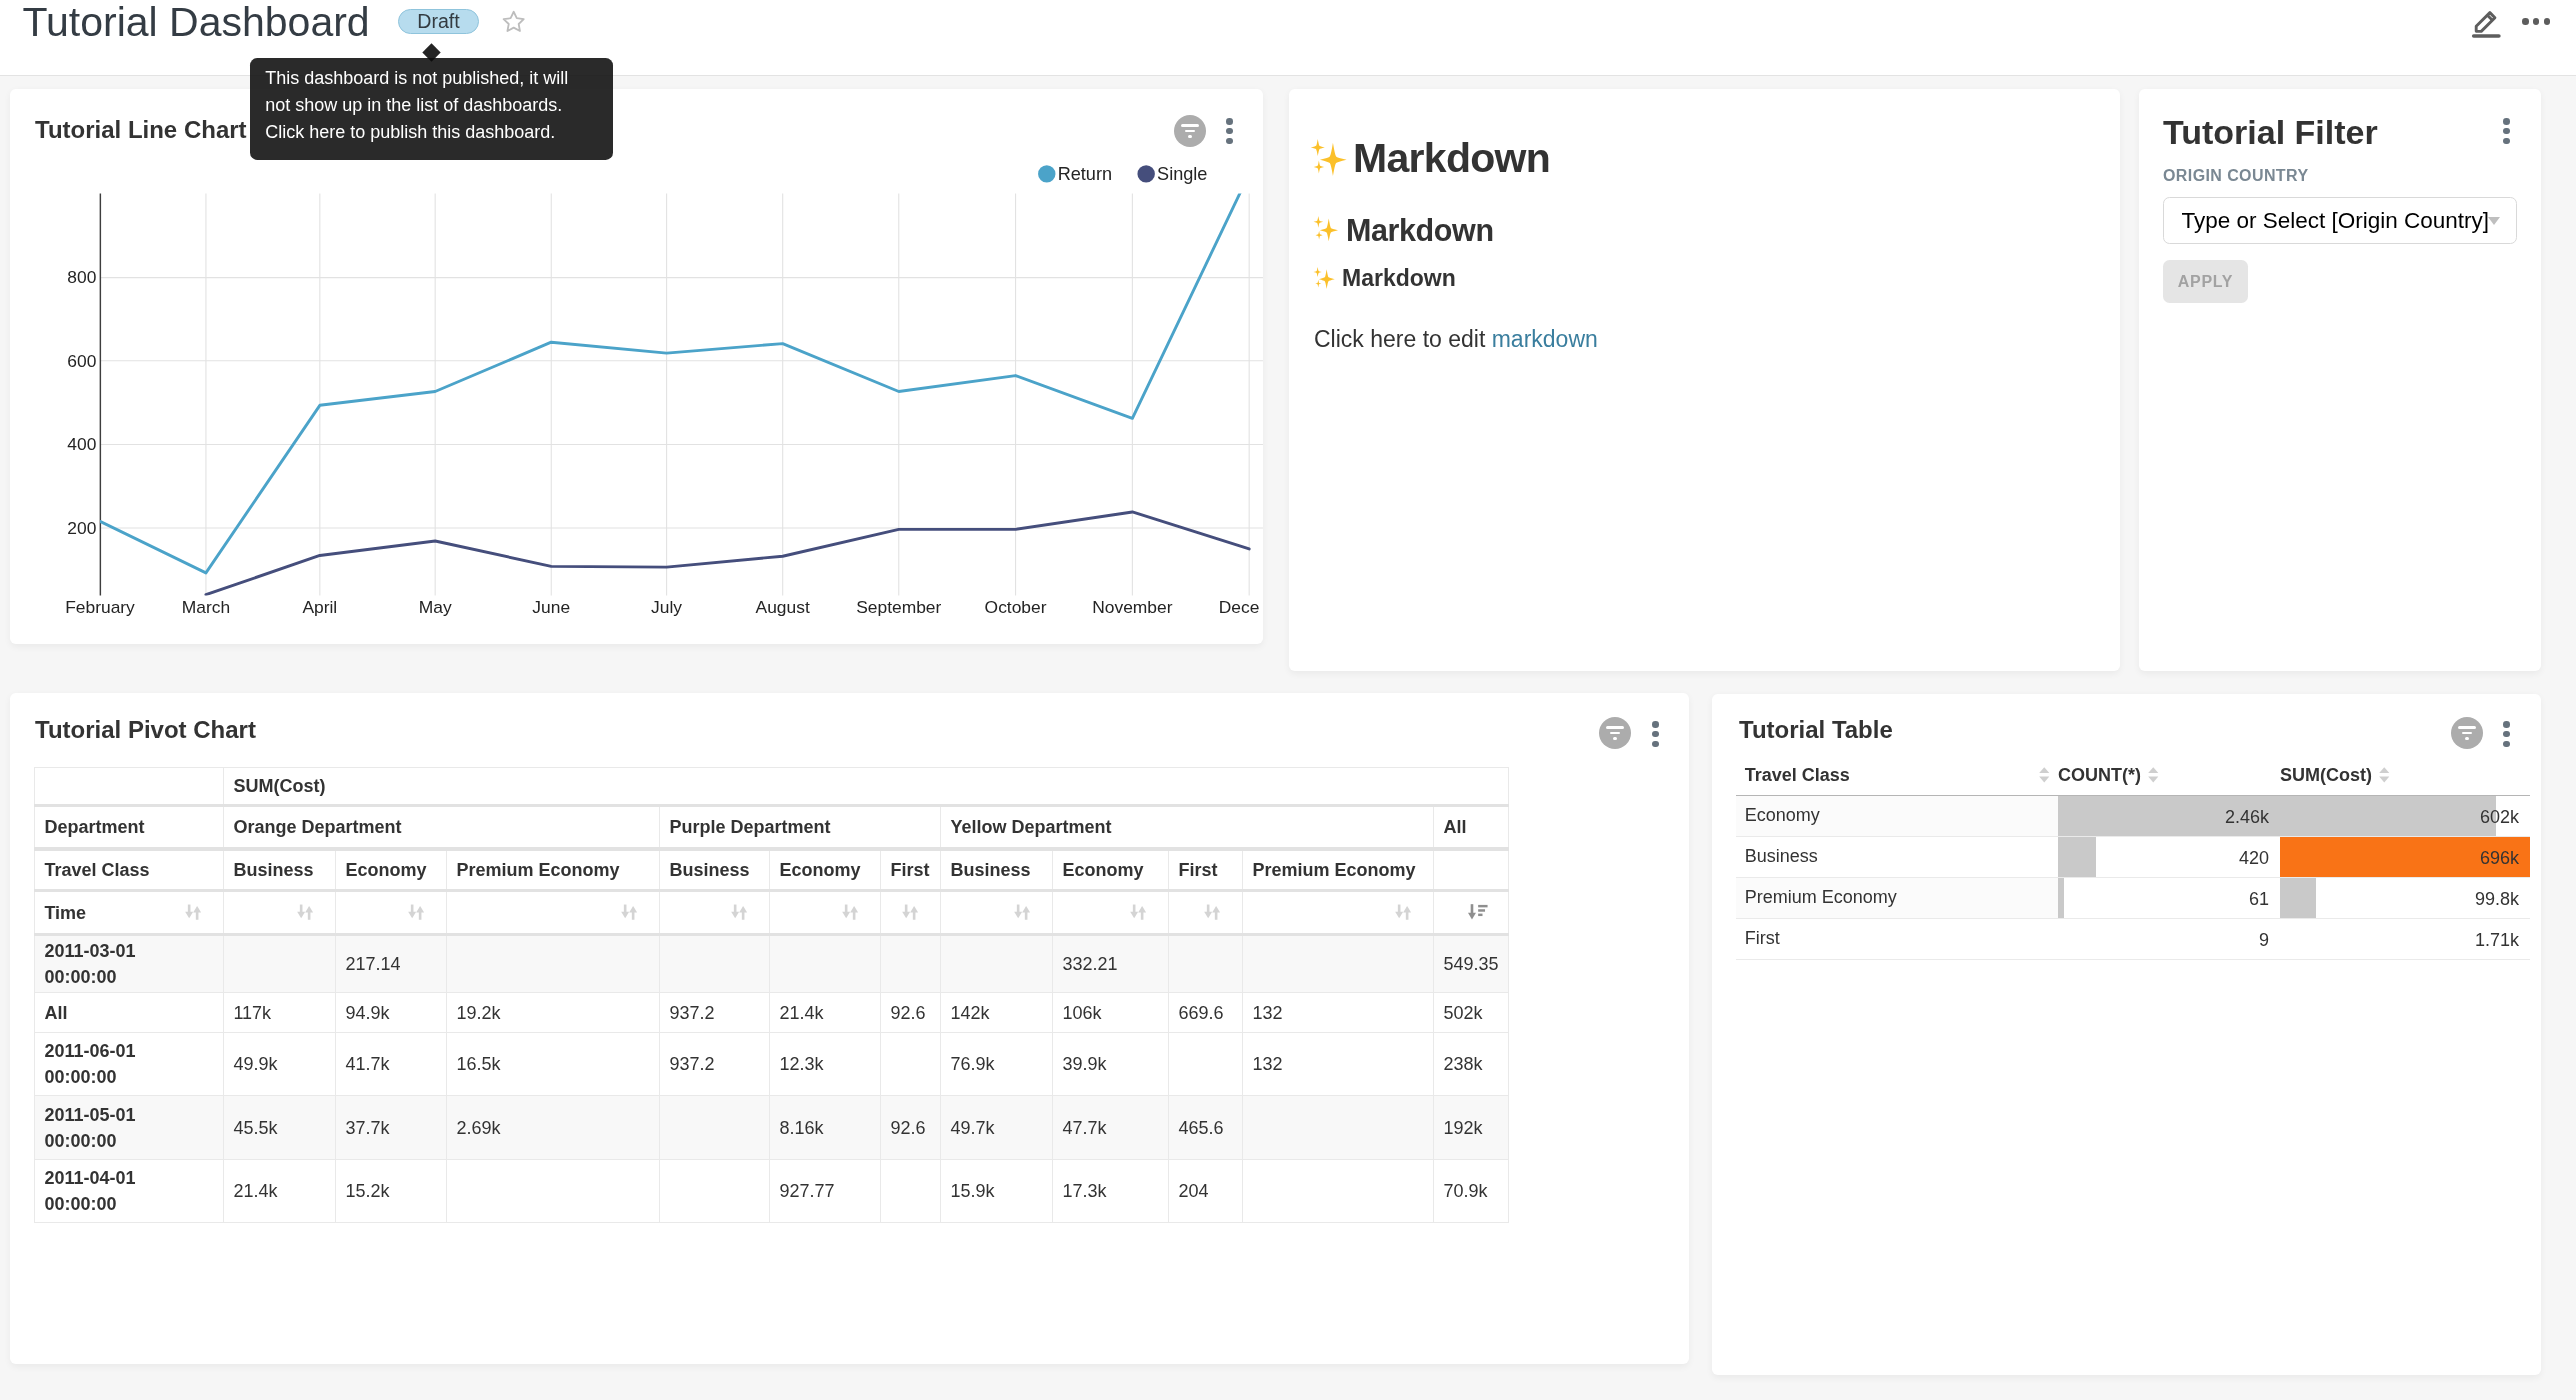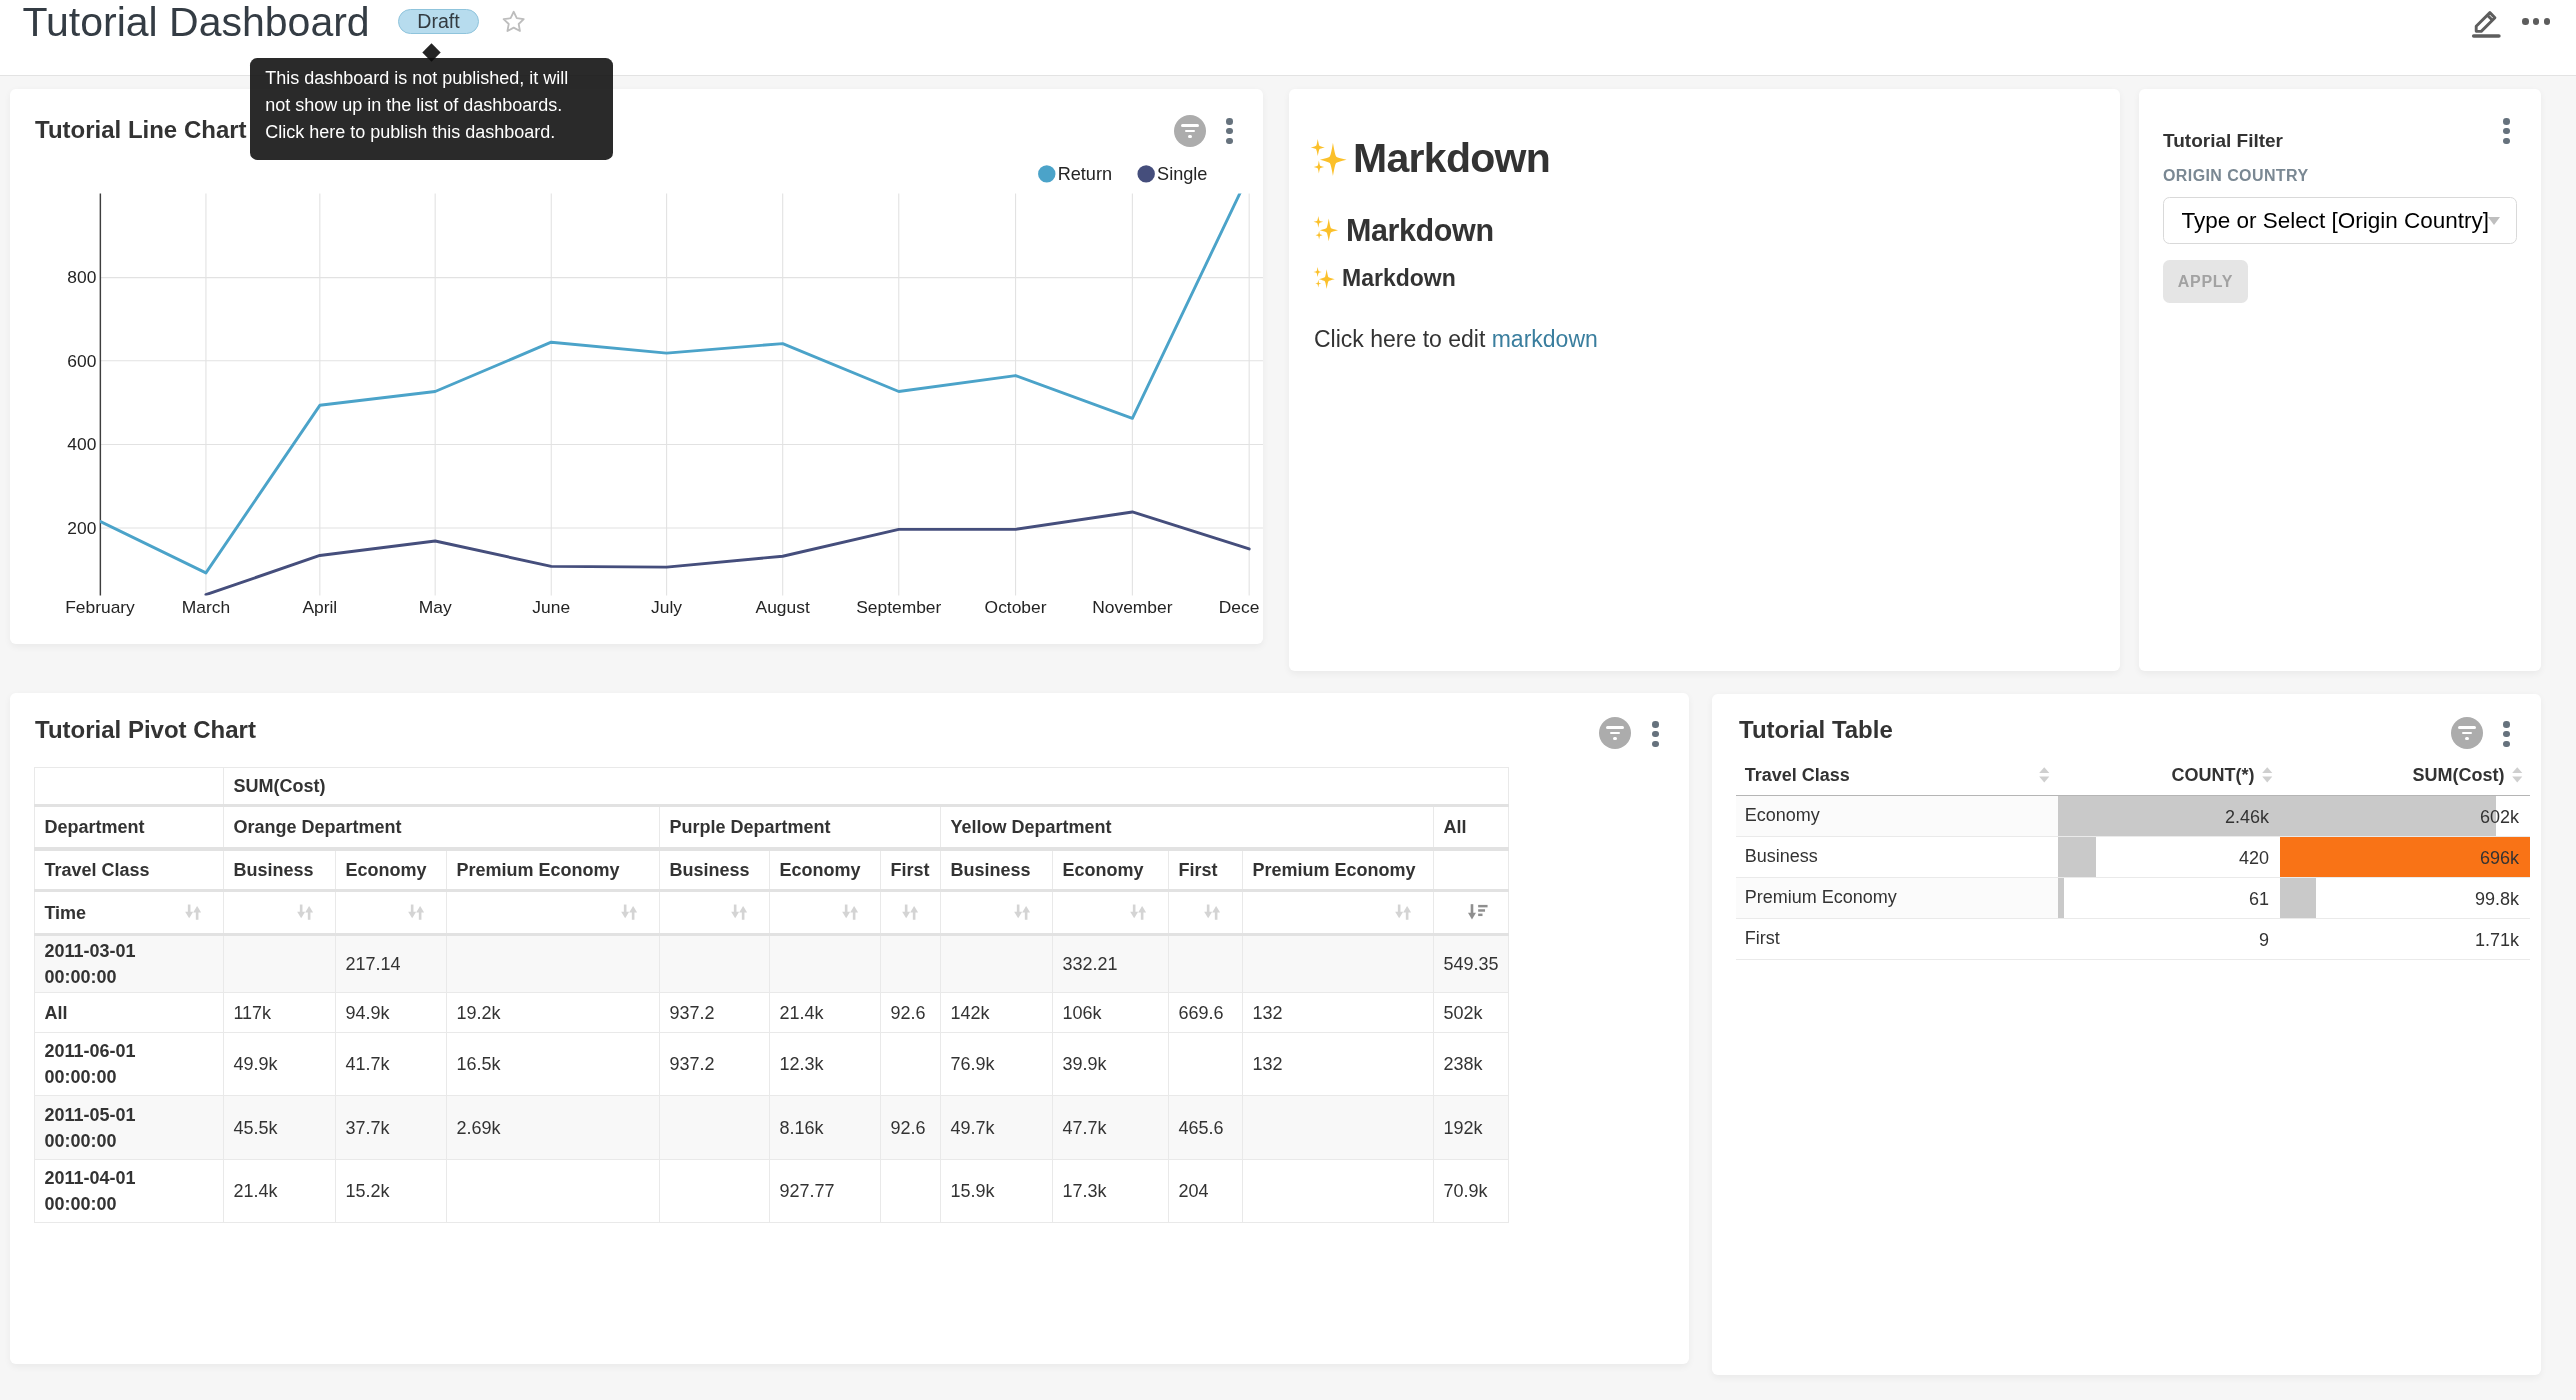--- a/index.html
+++ b/index.html
@@ -20,21 +20,21 @@
   .pivot .ph2 th { border-bottom:4.4px solid #e2e2e2; }
   .pivot .ph4 th { padding-right:20px; }
   .pivot .tcell { display:flex; align-items:center; justify-content:space-between; }
   .pivot .tcell i { flex:1; }
   .pivot .pl { font-weight:700;margin-left:16px; }
   .pivot .odd td { background:#f8f8f8; }
   .srt { flex:none; }
 
   
   .ttable { border-collapse:collapse; table-layout:fixed; font-size:18px; color:#333; }
-  .ttable th { font-size:18px; font-weight:700; color:#333; border-bottom:1.5px solid #b5b5b5; text-align:right; padding:0; vertical-align:middle; }
+  .ttable th { font-size:18px; font-weight:700; color:#333; border-bottom:1.5px solid #b5b5b5; text-align:left; padding:0; vertical-align:middle; }
   .ttable td { border-bottom:0.7px solid #eaeaea; text-align:right; padding:3px 11px 0 0; vertical-align:middle; }
   .ttable .tl { text-align:left; padding:0 0 0 8.7px; }
   .ttable .odd td { background-color:#fbfbfb; }
   .ttable .hcell { display:inline-flex; align-items:center; gap:5.1px; padding-right:5.8px; }
 </style>
 </head>
 <body>
 
 <div class="abs" style="left:0;top:0;width:2576px;height:76px;background:#fff;border-bottom:1.5px solid #e3e3e3;"></div>
 <div class="abs" style="left:22.5px;top:2.2px;font-size:41px;font-weight:500;color:#343c44;line-height:1;">Tutorial Dashboard</div>
@@ -143,21 +143,21 @@
 <div class="abs" style="left:1346px;top:215px;font-size:30.5px;font-weight:700;color:#333;line-height:1;letter-spacing:-0.4px;">Markdown</div>
 <svg class="abs" style="left:1313px;top:267px;" width="22" height="22" viewBox="0 0 100 100">
   <path fill="#fbc02a" d="M62 10 Q67.5 44 70.5 47 Q73.5 50 99 56 Q73.5 62 70.5 65 Q67.5 68 62 100 Q56.5 68 53.5 65 Q50.5 62 27 56 Q50.5 50 53.5 47 Q56.5 44 62 10 Z"></path>
   <path fill="#fbc02a" d="M21 0 Q24 17 25.5 18.5 Q27 20 40 23 Q27 26 25.5 27.5 Q24 29 21 46 Q18 29 16.5 27.5 Q15 26 2 23 Q15 20 16.5 18.5 Q18 17 21 0 Z"></path>
   <path fill="#fbc02a" d="M24 58 Q26.2 71 27.4 72.2 Q28.6 73.4 38 75.5 Q28.6 77.6 27.4 78.8 Q26.2 80 24 93 Q21.8 80 20.6 78.8 Q19.4 77.6 10 75.5 Q19.4 73.4 20.6 72.2 Q21.8 71 24 58 Z"></path>
 </svg>
 <div class="abs" style="left:1342px;top:267px;font-size:23px;font-weight:700;color:#333;line-height:1;">Markdown</div>
 <div class="abs" style="left:1314px;top:328px;font-size:23px;color:#333;line-height:1;">Click here to edit <span style="color:#3a7e9e;">markdown</span></div>
 
 <div class="card" style="left:2139px;top:89px;width:402px;height:582px;"></div>
-<div class="ctitle" style="left:2163px;top:131px;font-size:19px;">Tutorial Filter</div>
+<div class="ctitle" style="left:2163px;top:115px;font-size:34px;">Tutorial Filter</div>
 <div class="kebab" style="left:2503px;top:118px;">
     <i></i>
     <i></i>
     <i></i>
   </div>
 <div class="abs" style="left:2163px;top:168px;font-size:16px;font-weight:700;color:#7a8893;letter-spacing:0.4px;line-height:1;">ORIGIN COUNTRY</div>
 <div class="abs" style="left:2163px;top:197px;width:354px;height:47px;border:1.5px solid #d9d9d9;border-radius:6.5px;background:#fff;display:flex;align-items:center;">
   <span style="margin-left:17.4px;font-size:22.5px;color:#000000;">Type or Select [Origin Country]</span>
 </div>
 <div class="abs" style="left:2488px;top:217px;width:0;height:0;border-left:6.5px solid transparent;border-right:6.5px solid transparent;border-top:8px solid #bfbfbf;"></div>

